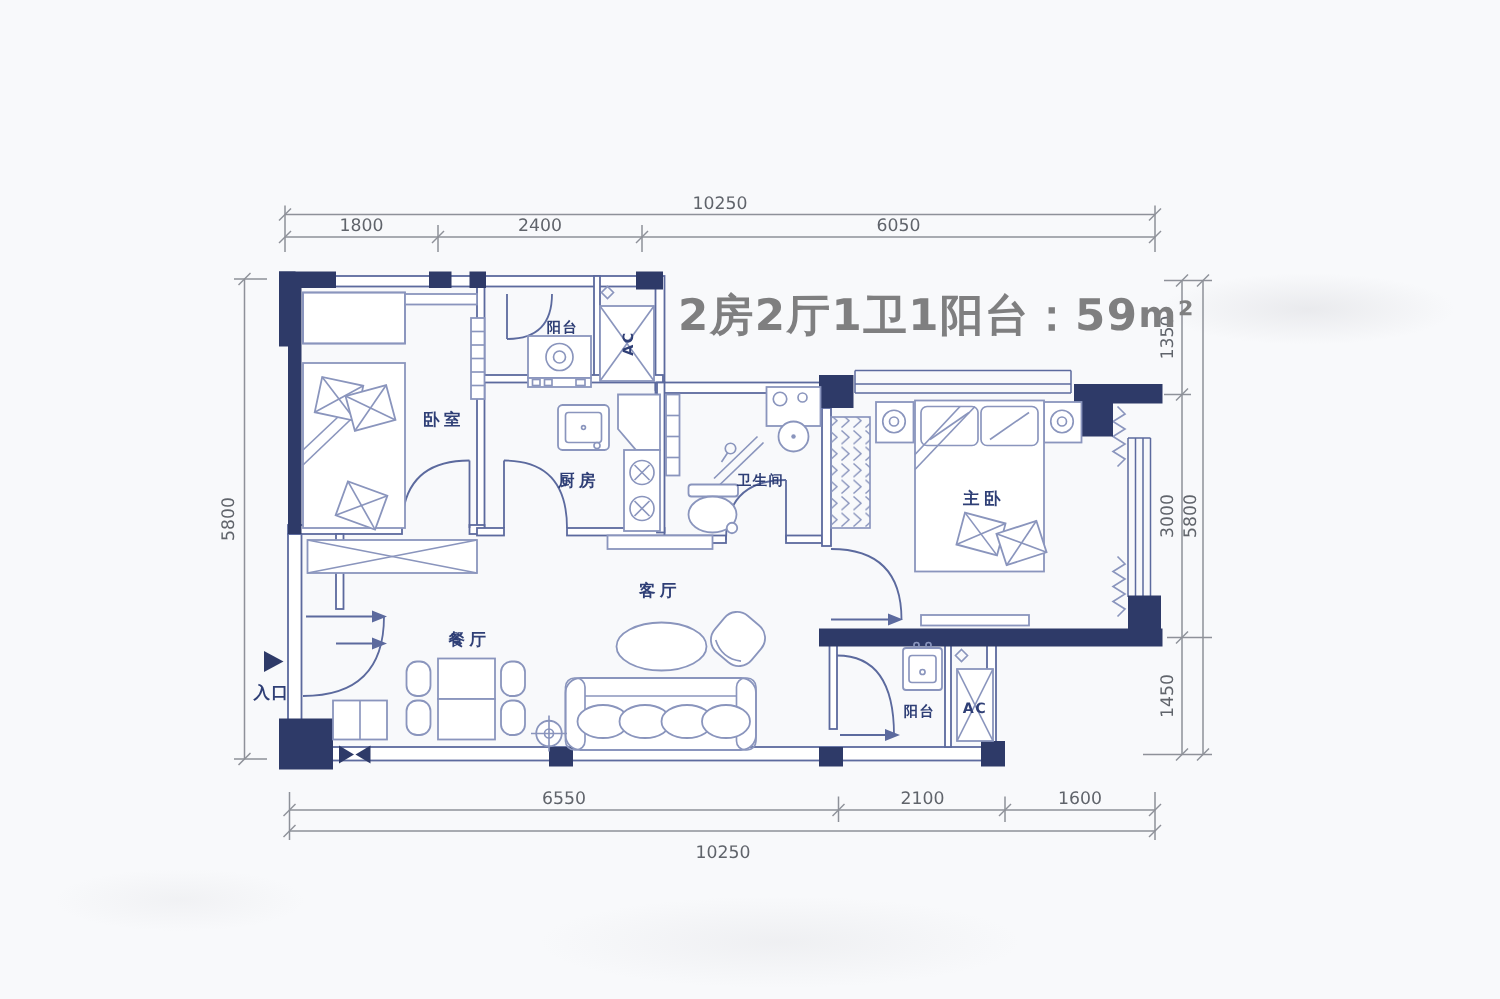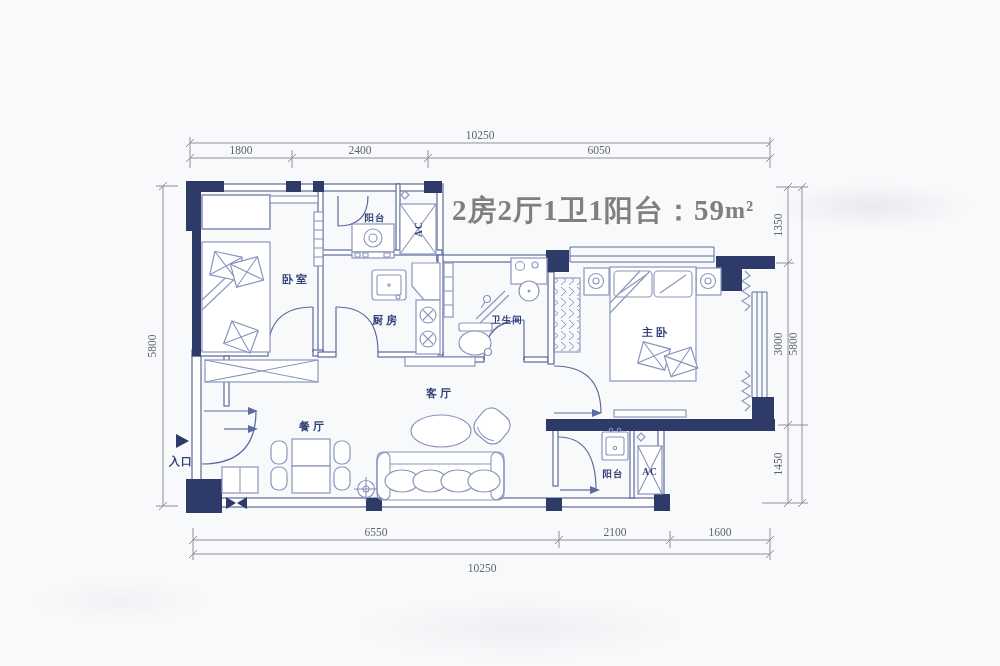--- a/index.html
+++ b/index.html
@@ -2,21 +2,21 @@
 <html style="--wall: #2e3a68; --line: #5c6a9e; --furn: #8a95bd; --dim: #8e9199; --dimtext: #60646b; --label: #2f3f76; --title: #7f7f80; --bg: #f8f9fb;"><head>
 <meta charset="utf-8">
 <style>
   html,body{margin:0;padding:0;}
   body{font-family:"DejaVu Sans",sans-serif;background:var(--bg,#f8f9fb);}
   #stage{position:relative;width:1000px;height:666px;overflow:hidden;
     background:
       radial-gradient(140px 34px at 872px 206px, rgba(175,175,182,.20), transparent 70%),
       radial-gradient(230px 44px at 520px 628px, rgba(175,175,182,.13), transparent 70%),
       radial-gradient(120px 30px at 120px 600px, rgba(175,175,182,.10), transparent 70%),
-      var(--bg,#f8f9fb); font-family: Liberation Serif, serif;}
+      var(--bg,#f8f9fb);}
   svg{position:absolute;left:0;top:0;}
   .w  {fill:var(--wall,#2e3a68);stroke:none;}
   .tw {fill:#ffffff;stroke:var(--line,#5c6a9e);stroke-width:1.2;}
   .ln {stroke:var(--line,#5c6a9e);stroke-width:1.2;fill:none;}
   .lnt{stroke:var(--line,#5c6a9e);stroke-width:1;fill:none;}
   .f  {stroke:var(--furn,#8a95bd);stroke-width:1.2;fill:#ffffff;}
   .fo {stroke:var(--furn,#8a95bd);stroke-width:1.1;fill:none;}
   .d  {stroke:var(--dim,#8e9199);stroke-width:1;fill:none;}
   .dt {fill:var(--dimtext,#60646b);font-size:11.5px;text-anchor:middle;}
   .rt {fill:var(--label,#2f3f76);font-size:11px;font-weight:bold;letter-spacing:3px;text-anchor:middle;}

